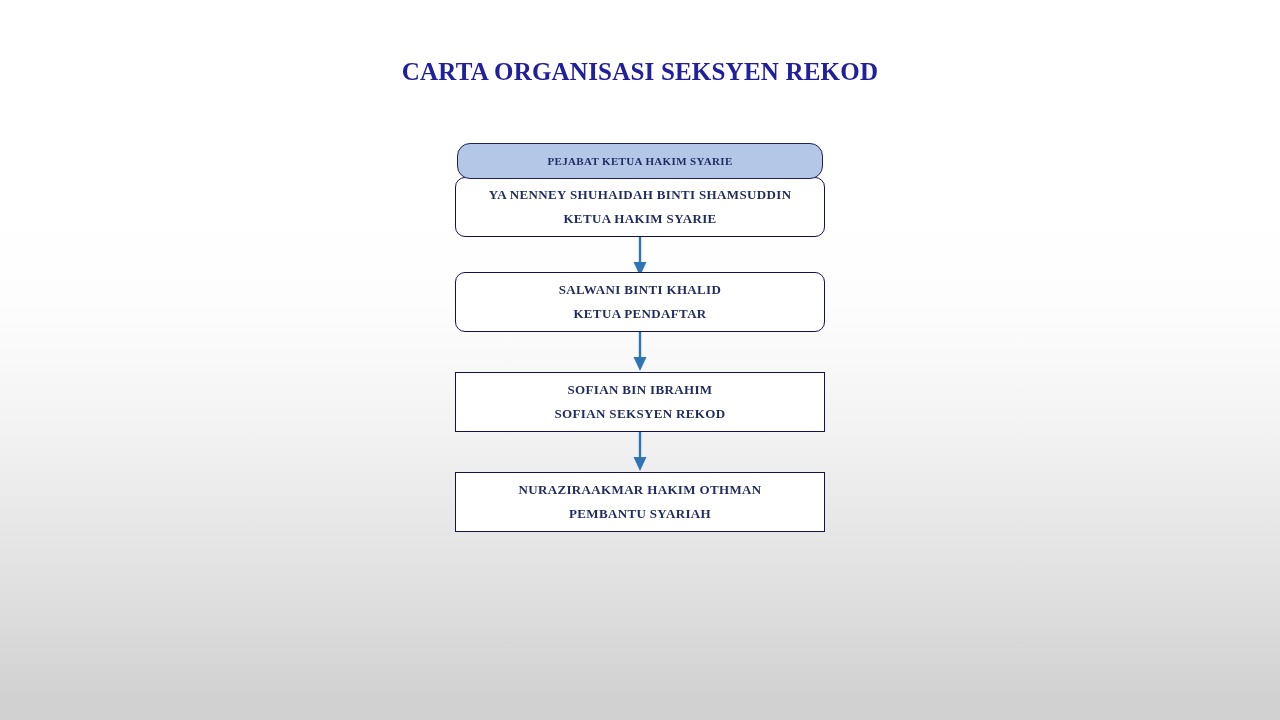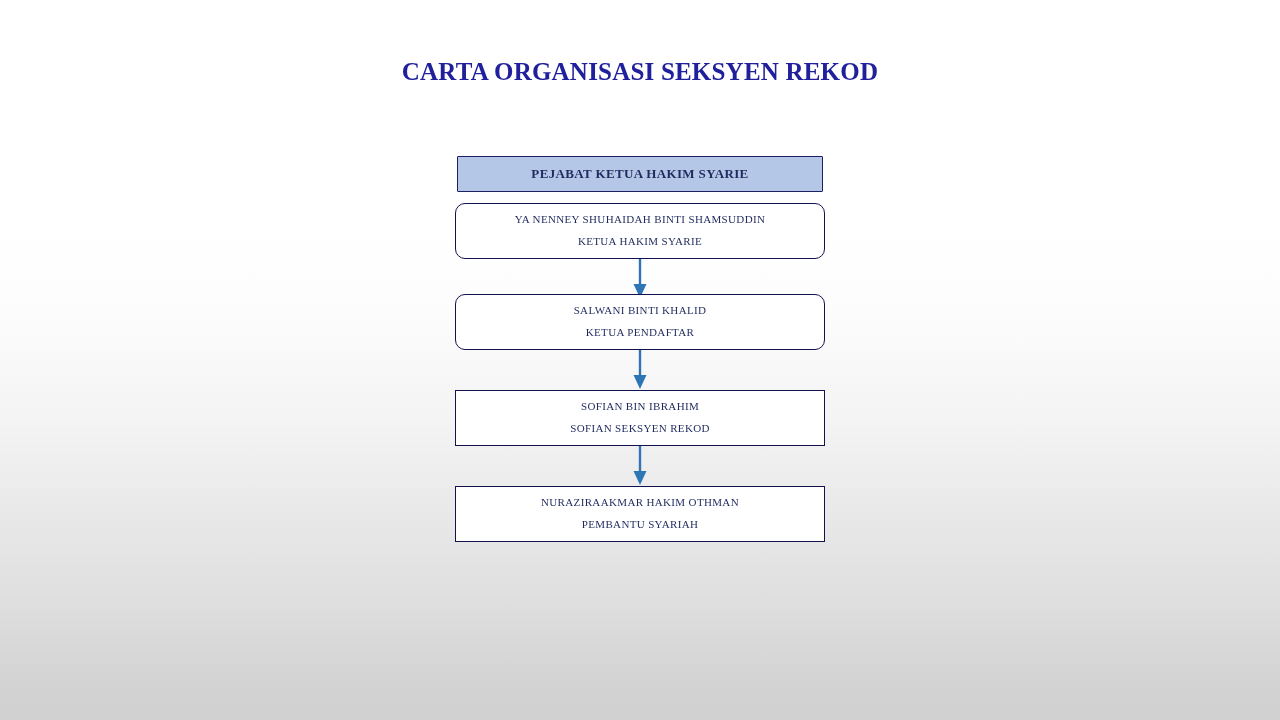--- a/index.html
+++ b/index.html
@@ -60,28 +60,28 @@
 
   .node-group {
     width: 370px;
     margin: 0 auto;
     position: relative;
   }
 
   .node-header {
     box-sizing: border-box;
     width: 366px;
-    margin: 16px auto;
+    margin: 3px auto;
     background: #b4c7e7;
     border: 1.6px solid #1f2060;
-    border-radius: 1px;
+    border-radius: 13px;
     height: 36px;
     line-height: 34px;
     text-align: center;
-    font-size: 13px;
+    font-size: 11px;
     font-weight: bold;
     color: #1f2a5e;
     letter-spacing: 0.35px;
     position: relative;
     z-index: 2;
   }
 
   .node-body {
     box-sizing: border-box;
     width: 370px;
@@ -95,22 +95,22 @@
     z-index: 1;
   }
 
   
   .node-group.has-header .node-body {
     margin-top: -5px;
     border-radius: 10px;
   }
 
   .node-line {
-    font-size: 11px;
-    font-weight: normal;
+    font-size: 13px;
+    font-weight: bold;
     color: #1f2a5e;
     letter-spacing: 0.35px;
     line-height: 1.0;
     white-space: nowrap;
   }
   .node-line + .node-line {
     margin-top: 11px;
   }
 
   .connector {

